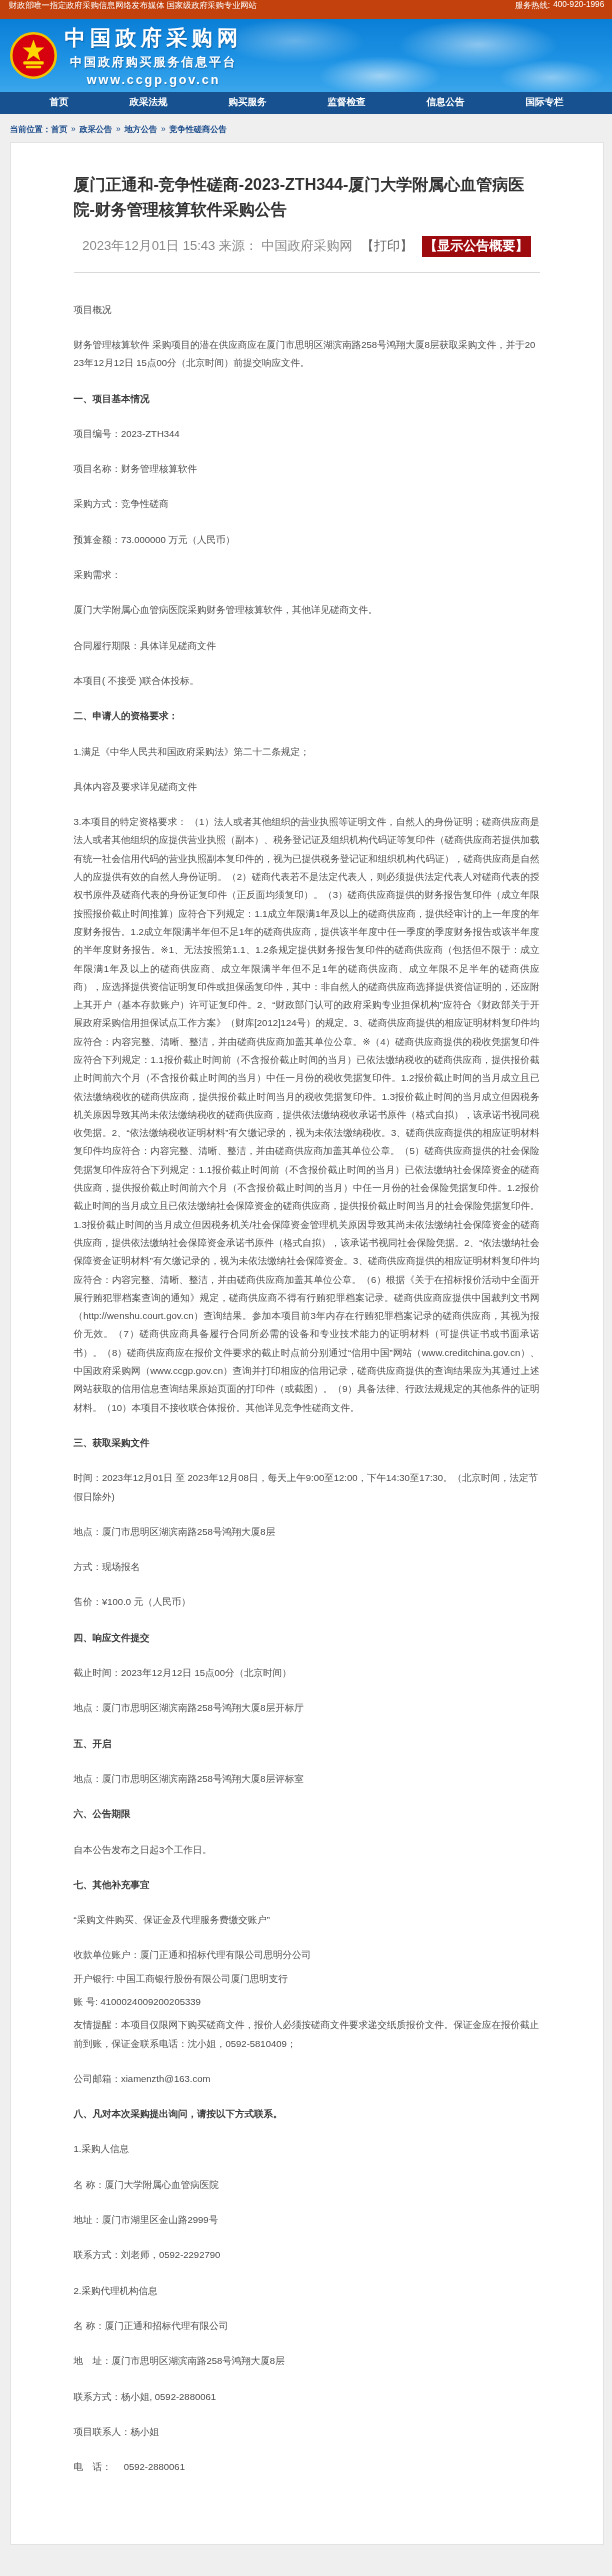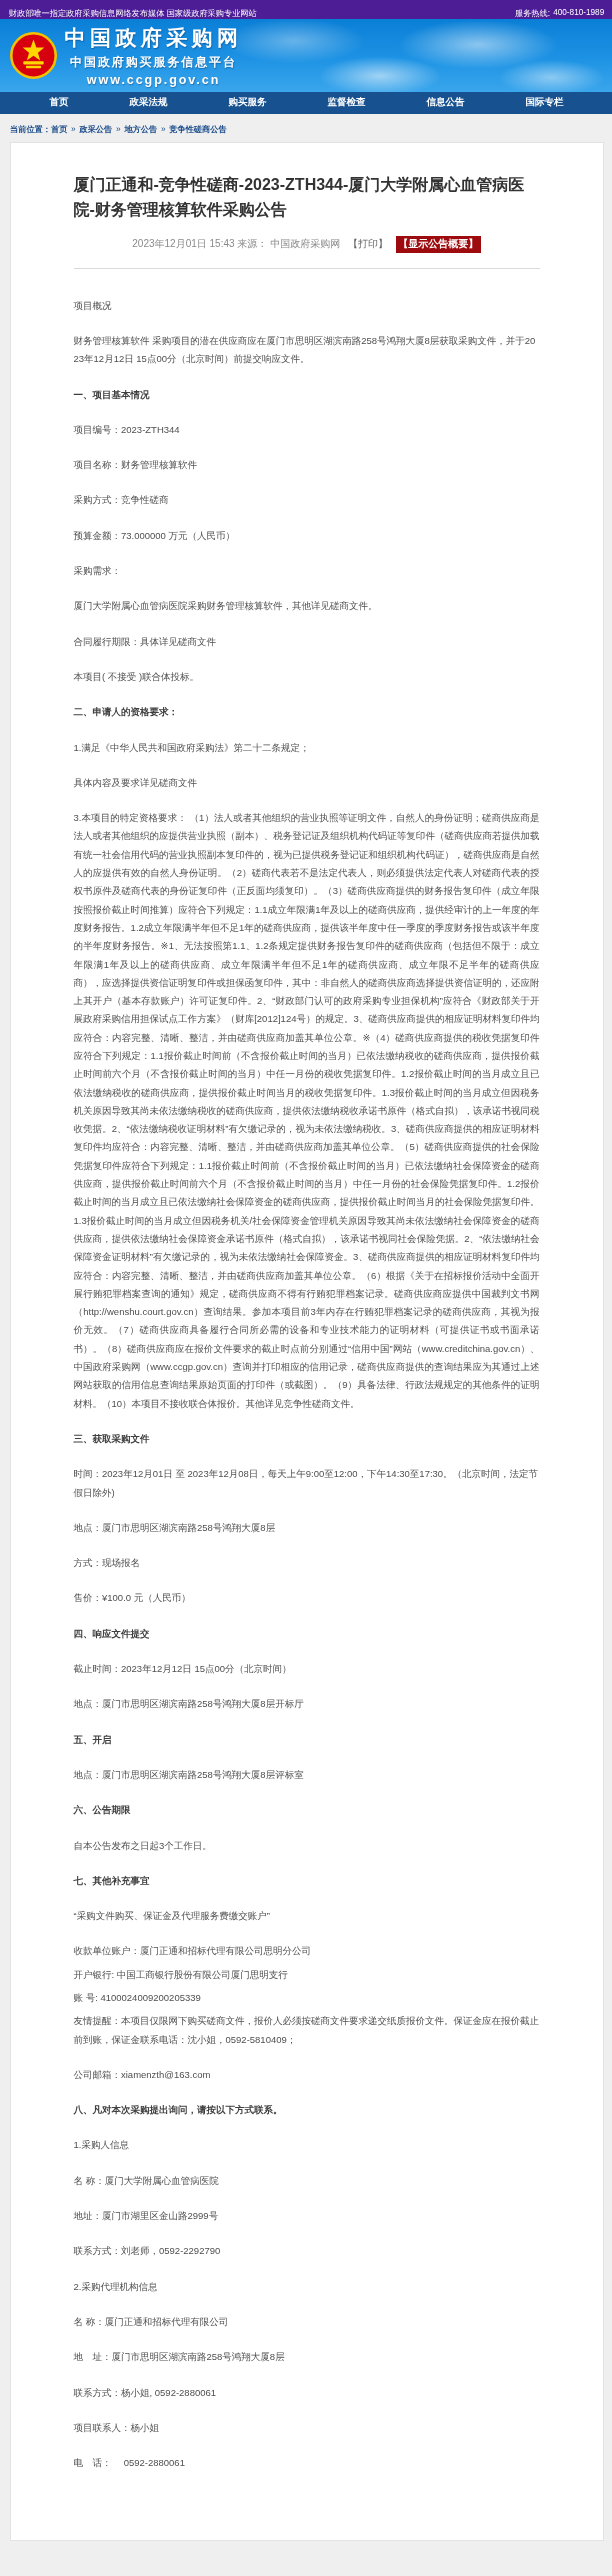--- a/index.html
+++ b/index.html
@@ -5,22 +5,22 @@
   * { box-sizing: border-box; margin: 0; padding: 0; }
   html, body { width: 613px; }
   body {
     height: 2576px;
     overflow: hidden;
     background: #efefef;
     font-family: "Liberation Sans", "DejaVu Sans", sans-serif;
   }
   
   .topbar {
-    height: 19px; background: #4c1d95; color: #fff;
-    display: flex; align-items: flex-end; justify-content: space-between;
+    height: 19px; background: #c2410c; color: #fff;
+    display: flex; align-items: flex-start; justify-content: space-between;
     padding: 0 8.8px; font-size: 8.2px;
   }
   .topbar .hotline { display: flex; gap: 3.2px; }
   
   .banner {
     height: 73px; position: relative; overflow: hidden;
     background:
       radial-gradient(88px 28px at 62% 78%, rgba(255,255,255,.55), rgba(255,255,255,0) 70%),
       radial-gradient(114px 35px at 78% 35%, rgba(255,255,255,.5), rgba(255,255,255,0) 70%),
       radial-gradient(76px 25px at 90% 80%, rgba(255,255,255,.45), rgba(255,255,255,0) 70%),
@@ -61,21 +61,21 @@
   
   .card {
     background: #fff; border: 0.6px solid #e3e3e3; margin: 0 9.5px 19px;
     padding: 29px 63px 51px;
   }
   .article-title {
     font-size: 16px; line-height: 25px; font-weight: bold;
     color: #333;
   }
   .article-meta {
-    margin-top: 14px; text-align: center; font-size: 10px; color: #8a8a8a;
+    margin-top: 14px; text-align: center; font-size: 13px; color: #8a8a8a;
   }
   .article-meta .print { color: #666; margin-left: 5px; cursor: pointer; }
   .summary-badge {
     display: inline-block; margin-left: 5px; padding: 1.3px 2.5px;
     background: #9e0b0f; color: #fff; font-weight: bold; cursor: pointer;
   }
   .meta-rule { border: none; border-top: 0.6px solid #d9d9d9; margin-top: 15px; }
   .article-body { margin-top: 28px; }
   .para {
     font-size: 9.5px; color: #4f4f4f; line-height: 18.3px; margin-bottom: 17px;
@@ -85,21 +85,21 @@
   .para--dense { text-align: justify; }
   .para--tight { margin-bottom: 5px; }
 </style>
 </head>
 <body>
 
 <div class="topbar">
   <span>财政部唯一指定政府采购信息网络发布媒体 国家级政府采购专业网站</span>
   <span class="hotline">
     <span>服务热线:</span>
-    <span>400-810-1989</span>
+    <span>400-920-1996</span>
   </span>
 </div>
 
 <div class="banner">
   <div class="logo-wrap">
     <svg class="emblem" viewBox="0 0 74 74">
       <circle cx="37" cy="37" r="35" fill="#d7000f" stroke="#f2c200" stroke-width="4"></circle>
       <polygon points="37,12 41.5,24.5 54,24.5 44,32.5 47.5,45 37,37.5 26.5,45 30,32.5 20,24.5 32.5,24.5" fill="#ffd700"></polygon>
       <rect x="21" y="46" width="32" height="5" rx="1.5" fill="#ffd700"></rect>
       <rect x="25" y="53" width="24" height="4" rx="1.5" fill="#ffd700"></rect>

